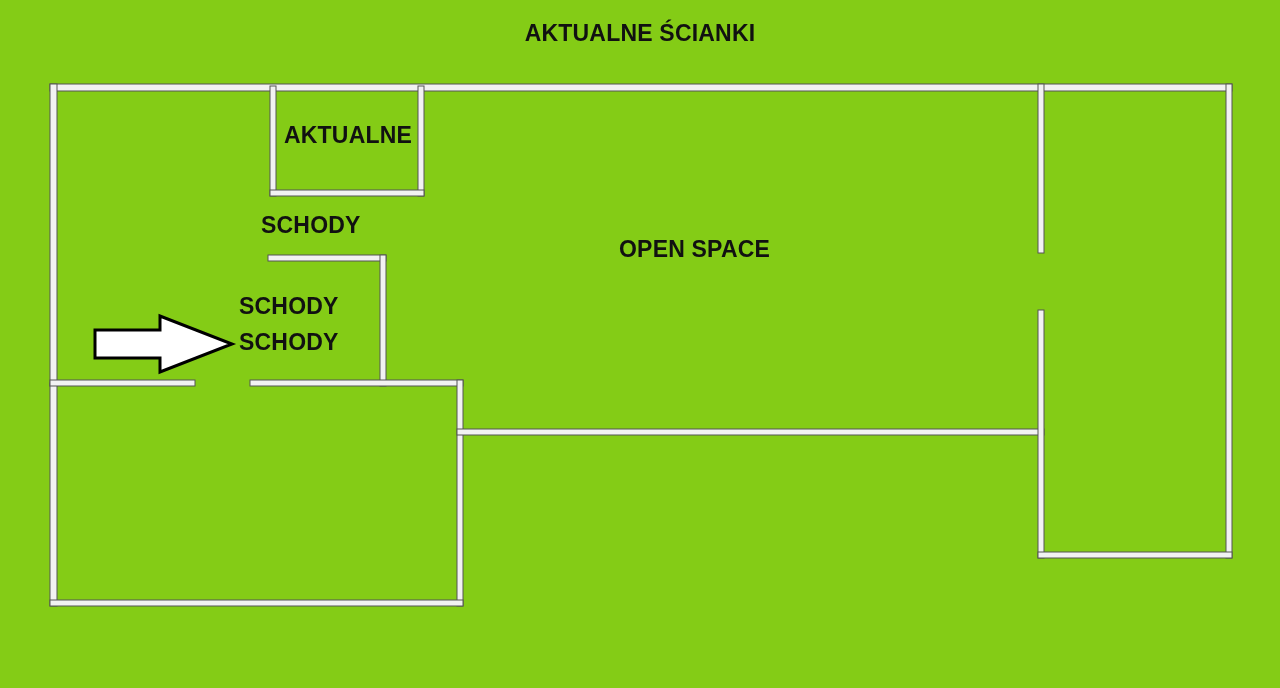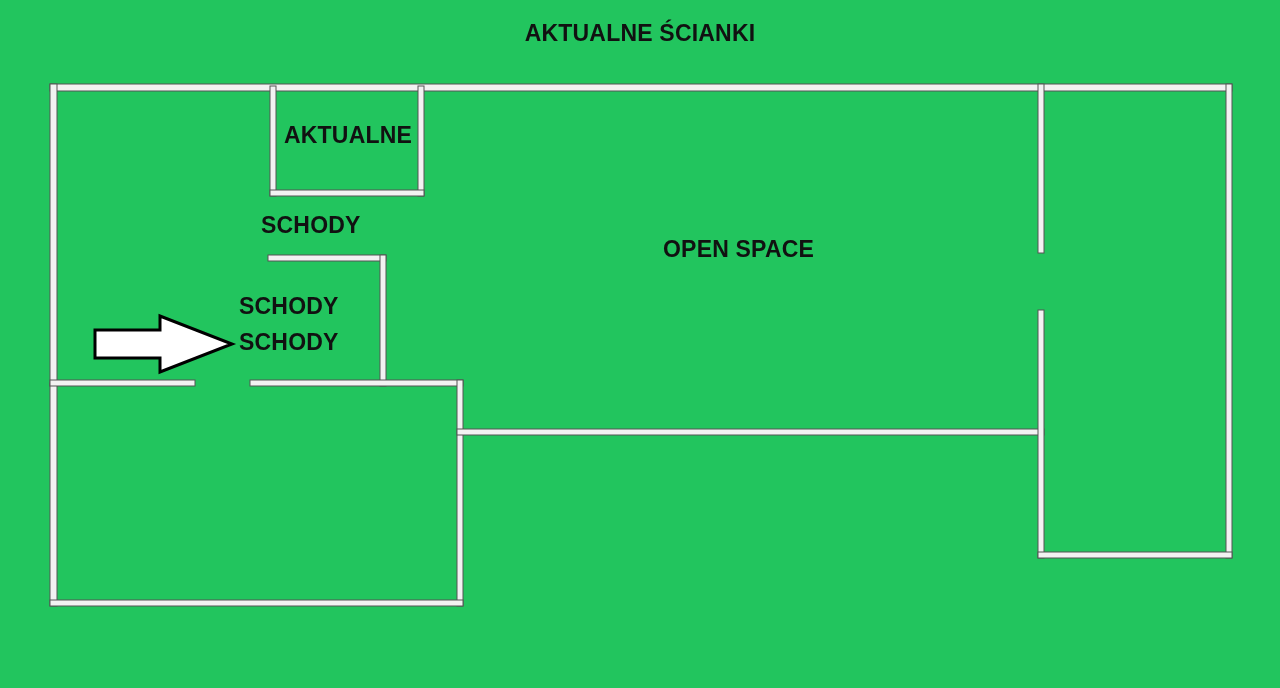--- a/index.html
+++ b/index.html
@@ -10,21 +10,21 @@
   body {
     width: 1280px;
     height: 688px;
     font-family: "Liberation Sans", sans-serif;
     overflow: hidden;
   }
   #plan-root {
     position: relative;
     width: 1280px;
     height: 688px;
-    background: #22c55e;
+    background: #84cc16;
   }
   #plan-title {
     position: absolute;
     left: 0;
     top: 20px;
     width: 1280px;
     text-align: center;
     font-size: 23px;
     font-weight: bold;
     letter-spacing: 0.2px;
@@ -37,21 +37,21 @@
   }
   .room-label {
     position: absolute;
     font-weight: bold;
     color: #111111;
     white-space: nowrap;
     font-size: 21px;
     letter-spacing: 0.2px;
   }
   #label-toaleta { left: 284px; top: 122px; font-size: 23px; }
-  #label-open-space { left: 619px; top: 236px; font-size: 23px; margin-left: 44px; }
+  #label-open-space { left: 619px; top: 236px; font-size: 23px; }
   #label-schody-top { left: 261px; top: 212px; font-size: 23px; }
   #label-schody-mid { left: 239px; top: 293px; font-size: 23px; }
   #label-schody-low { left: 239px; top: 329px; font-size: 23px; }
 </style>
 </head>
 <body>
 
 <div id="plan-root">
 
   <div id="plan-title">AKTUALNE ŚCIANKI</div>

